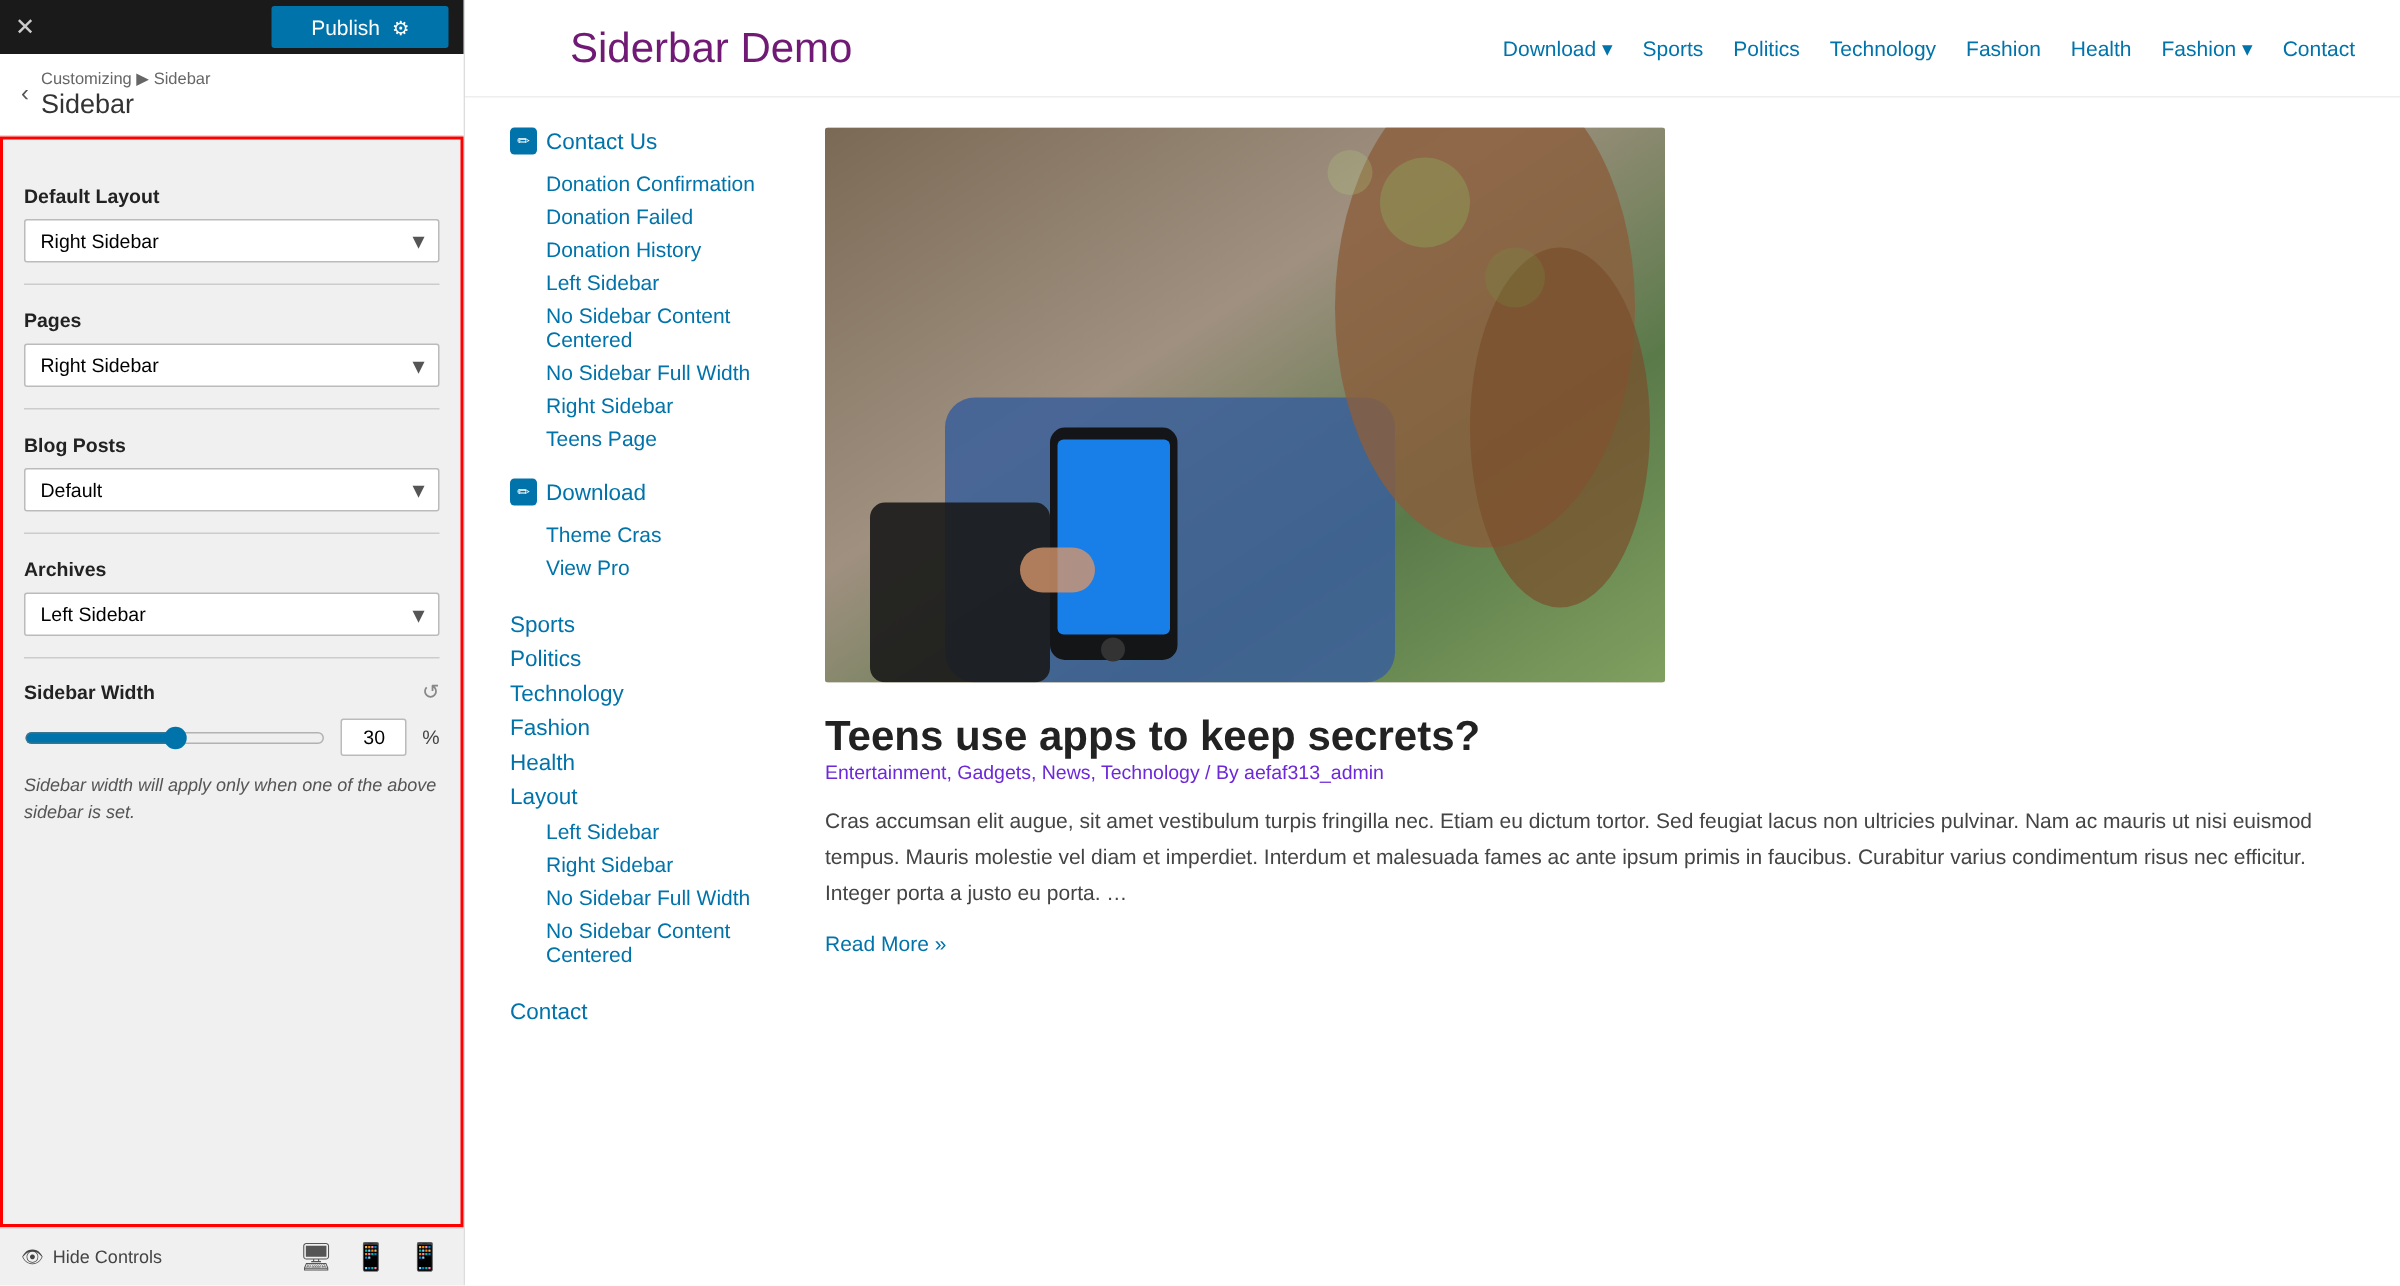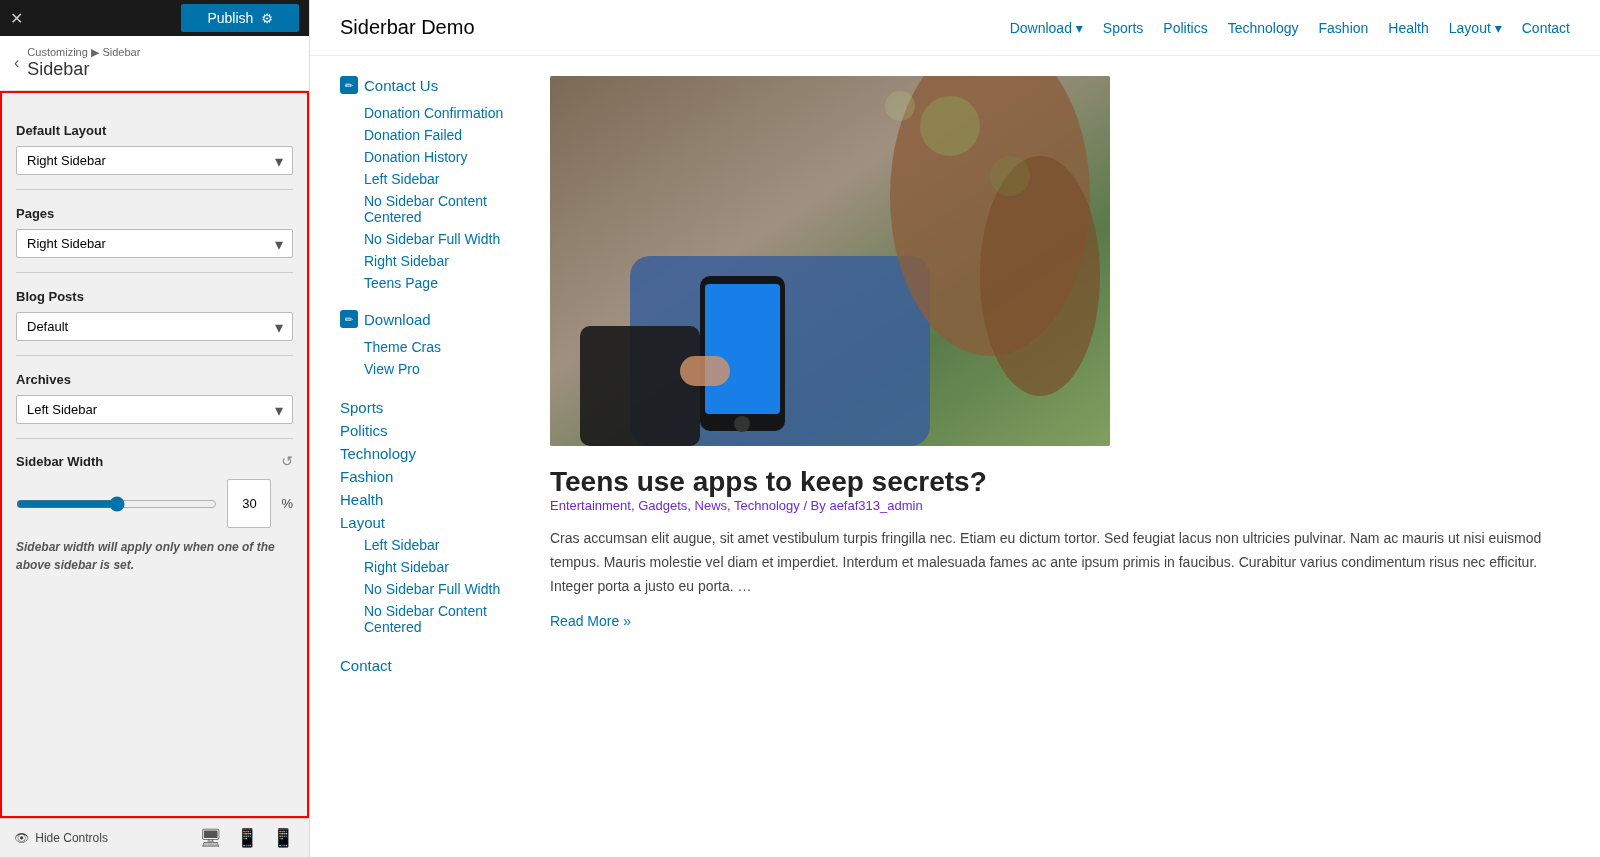--- a/index.html
+++ b/index.html
@@ -146,36 +146,35 @@
       margin-bottom: 10px;
     }
     .slider-input {
       flex: 1;
       accent-color: #0073aa;
       cursor: pointer;
     }
     .slider-value-box {
       width: 44px;
       border: 1px solid #bbb;
-      padding: 16px 6px;
+      padding: 4px 6px;
       font-size: 13px;
       text-align: center;
       border-radius: 2px;
     }
     .slider-unit {
       font-size: 13px;
       color: #444;
     }
 
     .note-text {
       font-size: 12px;
       color: #555;
       font-style: italic;
       line-height: 1.5;
-      font-weight: bold;
     }
 
     .bottom-bar {
       background: #f0f0f0;
       border-top: 1px solid #ccc;
       padding: 8px 14px;
       display: flex;
       align-items: center;
       justify-content: space-between;
     }
@@ -208,23 +207,24 @@
 
     
     .site-header {
       padding: 16px 30px;
       border-bottom: 1px solid #eee;
       display: flex;
       align-items: center;
       justify-content: space-between;
     }
     .site-title {
-      font-size: 20px;
-      color: #000000;
+      font-size: 28px;
+      color: #701a75;
       font-weight: normal;
+      margin-left: 40px;
     }
     .site-nav {
       display: flex;
       align-items: center;
       gap: 20px;
       margin-left: 33px;
     }
     .nav-item {
       font-size: 14px;
       color: #0073aa;
@@ -433,21 +433,21 @@
 
   <div class="site-header">
     <div class="site-title">Siderbar Demo</div>
     <nav class="site-nav">
       <a class="nav-item">Download ▾</a>
       <a class="nav-item">Sports</a>
       <a class="nav-item">Politics</a>
       <a class="nav-item">Technology</a>
       <a class="nav-item">Fashion</a>
       <a class="nav-item">Health</a>
-      <a class="nav-item">Layout ▾</a>
+      <a class="nav-item">Fashion ▾</a>
       <a class="nav-item">Contact</a>
     </nav>
   </div>
 
   <div class="main-area">
 
     <div class="sidebar-nav">
 
       <div class="sidebar-section">
         <div class="sidebar-section-header">

